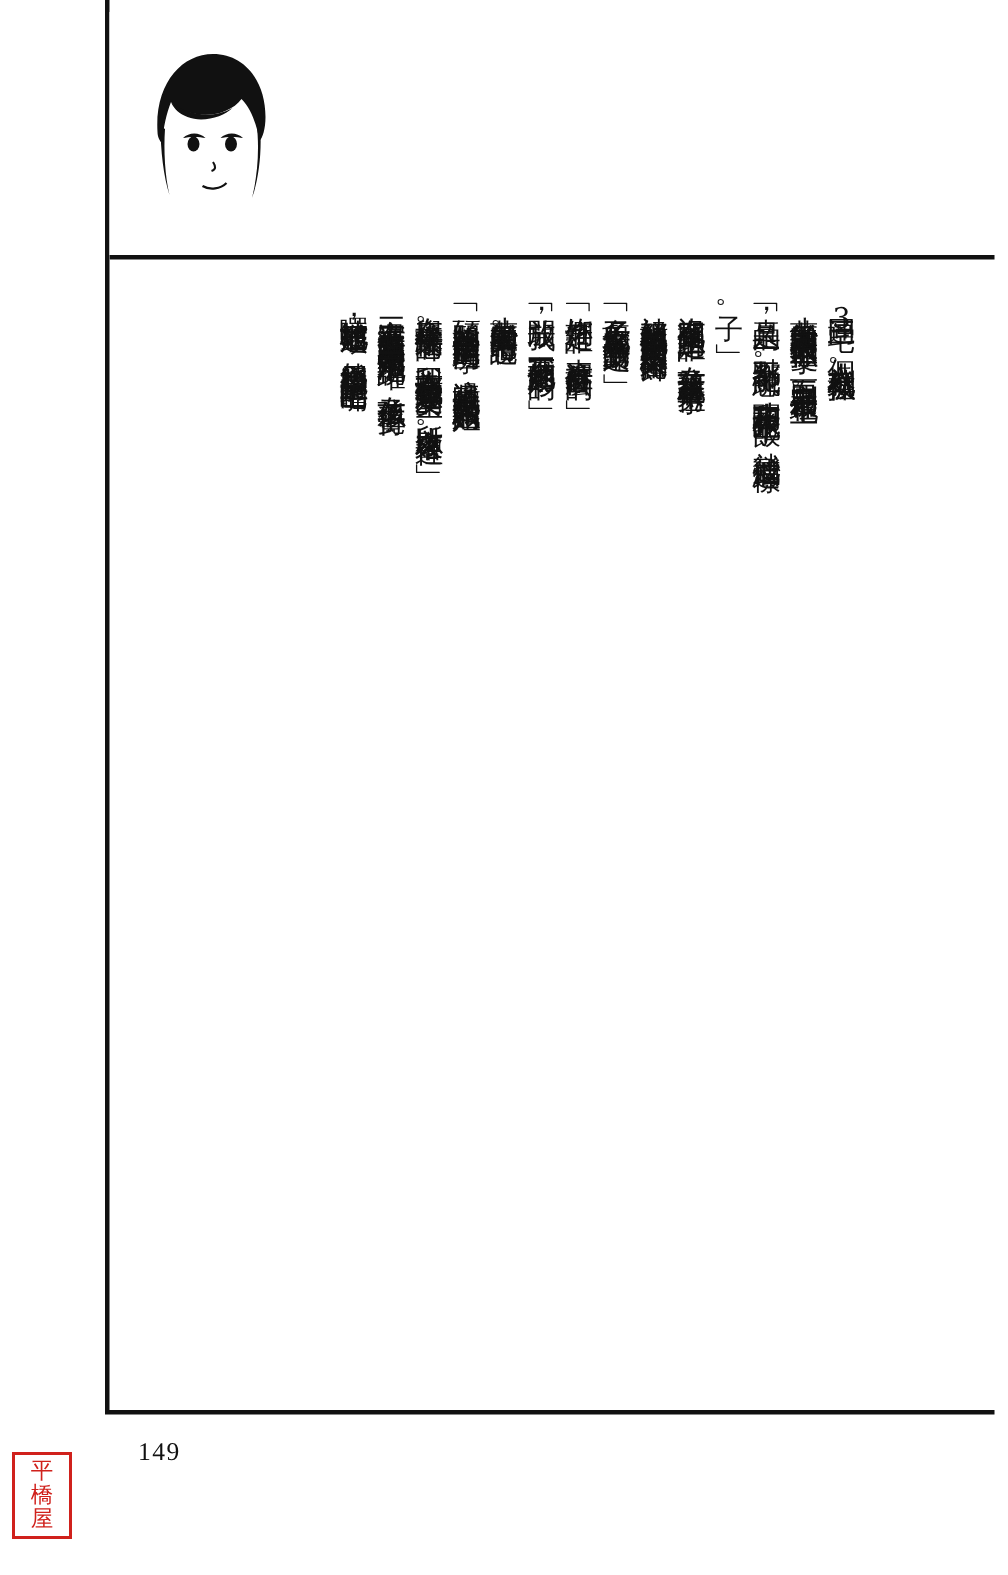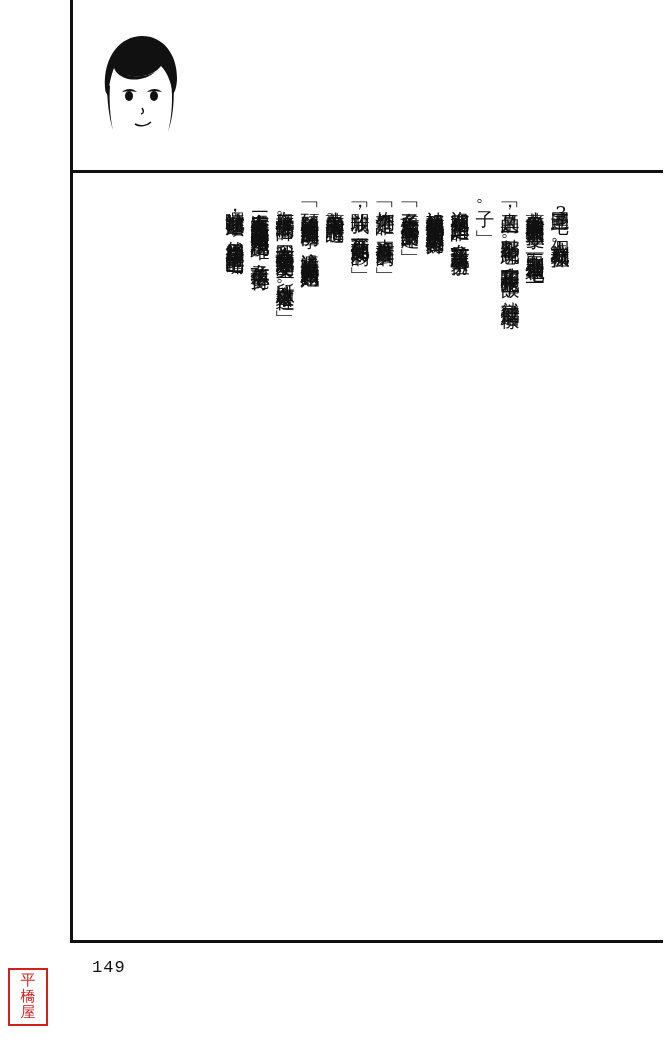--- a/index.html
+++ b/index.html
@@ -88,21 +88,21 @@
     color: #111111;
     white-space: nowrap;
     height: 100%;
   }
   .vcol.short { align-self: flex-start; }
 
   .page-number {
     position: absolute;
     left: 92px;
     top: 958px;
-    font-family: Liberation Mono, monospace;
+    font-family: Liberation Serif, serif;
     font-size: 17px;
     color: #111111;
     letter-spacing: 1px;
   }
 
   
   .stamp {
     position: absolute;
     left: 8px;
     top: 968px;

